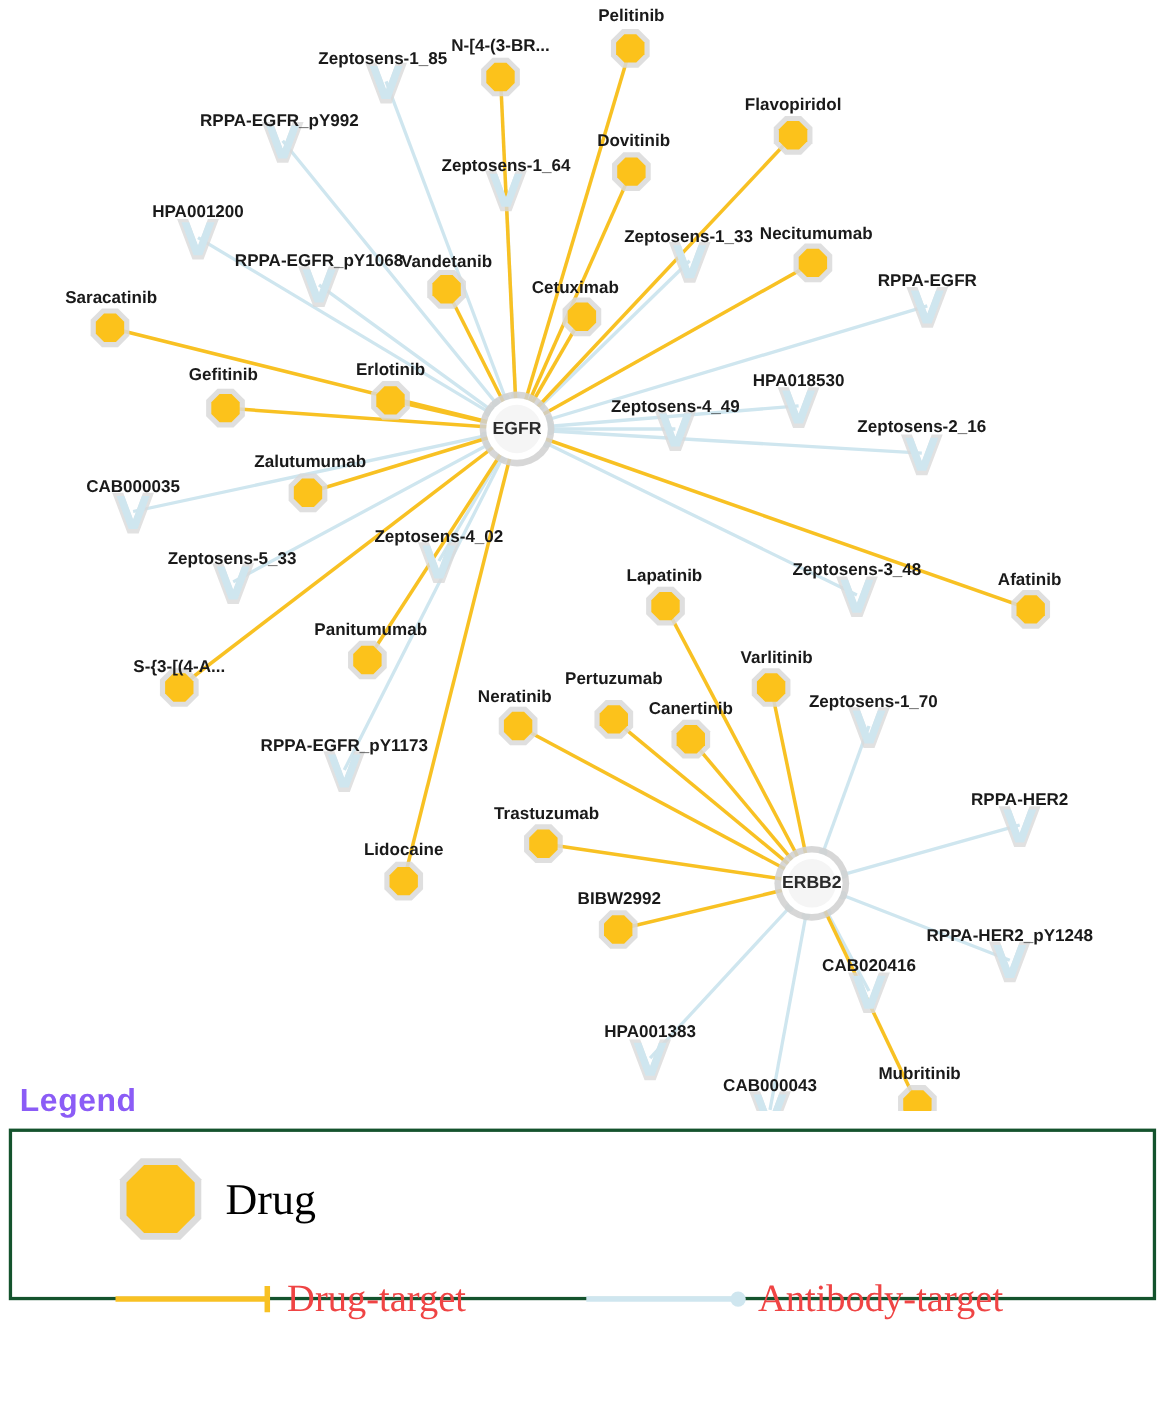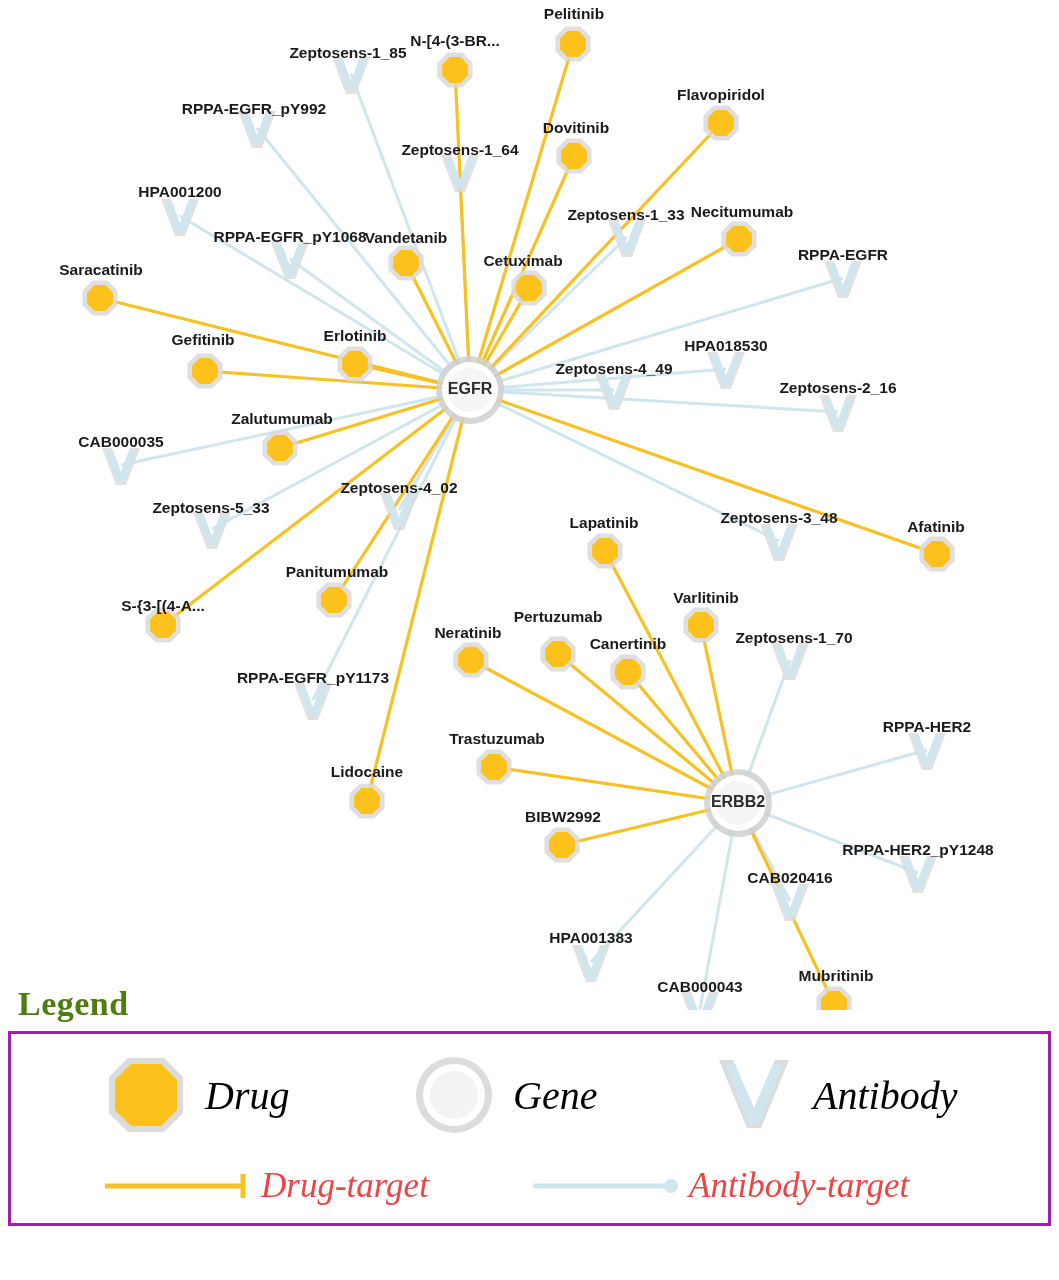--- a/index.html
+++ b/index.html
@@ -42,34 +42,33 @@
     text-anchor: middle;
     dominant-baseline: middle;
   }
   .legend-wrap {
     position: absolute;
     left: 8px;
     top: 985px;
     width: 1043px;
   }
   .legend-title {
-    font-family: Liberation Serif, serif;
-    font-size: 34px;
+    font-family: Liberation Sans, sans-serif;
+    font-size: 29px;
     font-weight: bold;
-    color: #4d7c0f;
+    color: #8b5cf6;
     margin: 0 0 8px 10px;
     letter-spacing: 0.5px;
   }
   .legend-box {
-    border: 3px solid #a21caf;
+    border: 3px solid #14532d;
     background: #fff;
-    height: 195px;
+    height: 156px;
     position: relative;
     box-sizing: border-box;
-    font-style: italic;
   }
   .legend-shapes {
     position: absolute;
     left: 0; top: 10px;
     width: 100%;
     height: 110px;
   }
   .legend-item {
     position: absolute;
     display: flex;
@@ -409,35 +408,20 @@
   <div class="legend-title">Legend</div>
   <div class="legend-box">
     <div class="legend-shapes">
       <div class="legend-item" style="left:92px; top:8px;">
         <svg width="86" height="86" viewBox="0 0 86 86">
           <polygon points="25,6 61,6 80,25 80,61 61,80 25,80 6,61 6,25" fill="#dcdcdc"></polygon>
           <polygon points="28,12 58,12 74,28 74,58 58,74 28,74 12,58 12,28" fill="#fcc21b"></polygon>
         </svg>
         <span class="legend-text">Drug</span>
       </div>
-      <div class="legend-item" style="left:400px; top:8px;">
-        <svg width="86" height="86" viewBox="0 0 86 86">
-          <circle cx="43" cy="43" r="38" fill="#dcdcdc"></circle>
-          <circle cx="43" cy="43" r="31" fill="#ffffff"></circle>
-          <circle cx="43" cy="43" r="24" fill="#f3f3f3"></circle>
-        </svg>
-        <span class="legend-text">Gene</span>
-      </div>
-      <div class="legend-item" style="left:700px; top:8px;">
-        <svg width="86" height="86" viewBox="0 0 86 86">
-          <path d="M8,8 L22,8 L43,56 L64,8 L78,8 L50,76 L36,76 Z" fill="#dcdcdc"></path>
-          <path d="M14,12 L24,12 L43,56 L62,12 L72,12 L49,70 L37,70 Z" fill="#cfe6ef"></path>
-        </svg>
-        <span class="legend-text">Antibody</span>
-      </div>
     </div>
     <div class="legend-edges">
       <div class="legend-item" style="left:92px; top:4px;">
         <svg width="150" height="40" viewBox="0 0 150 40">
           <line x1="2" y1="20" x2="140" y2="20" stroke="#f8c123" stroke-width="5"></line>
           <line x1="140" y1="8" x2="140" y2="32" stroke="#f8c123" stroke-width="5"></line>
         </svg>
         <span class="legend-edge-text">Drug-target</span>
       </div>
       <div class="legend-item" style="left:520px; top:4px;text-align:right;">

